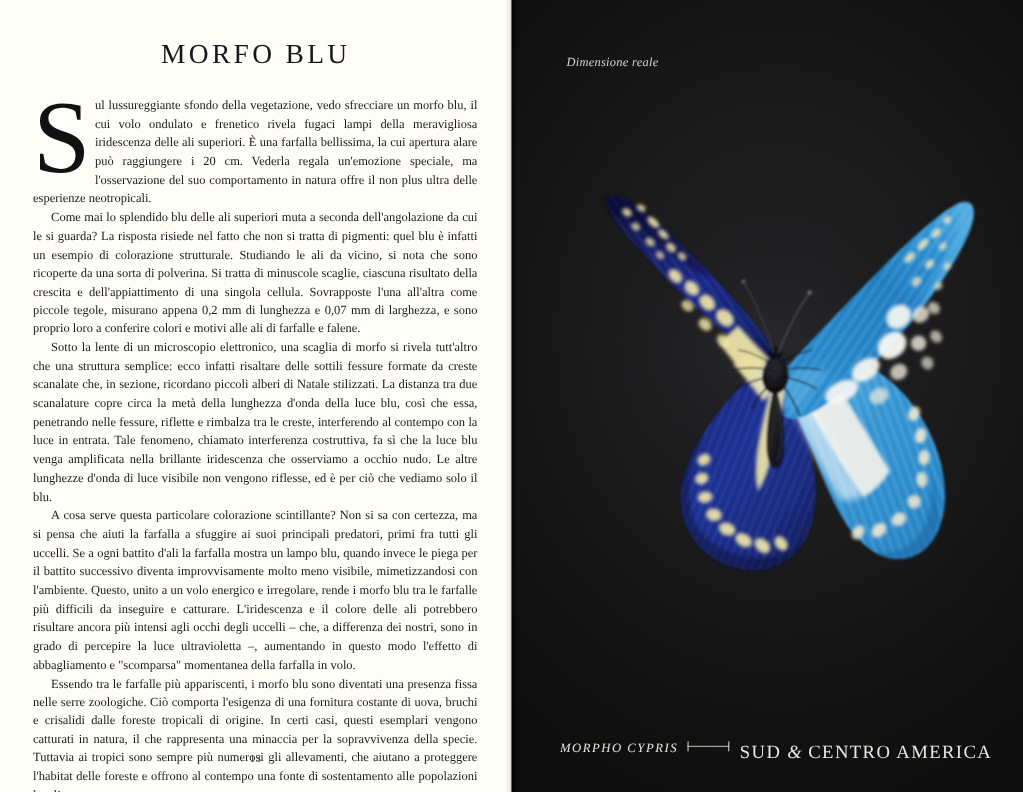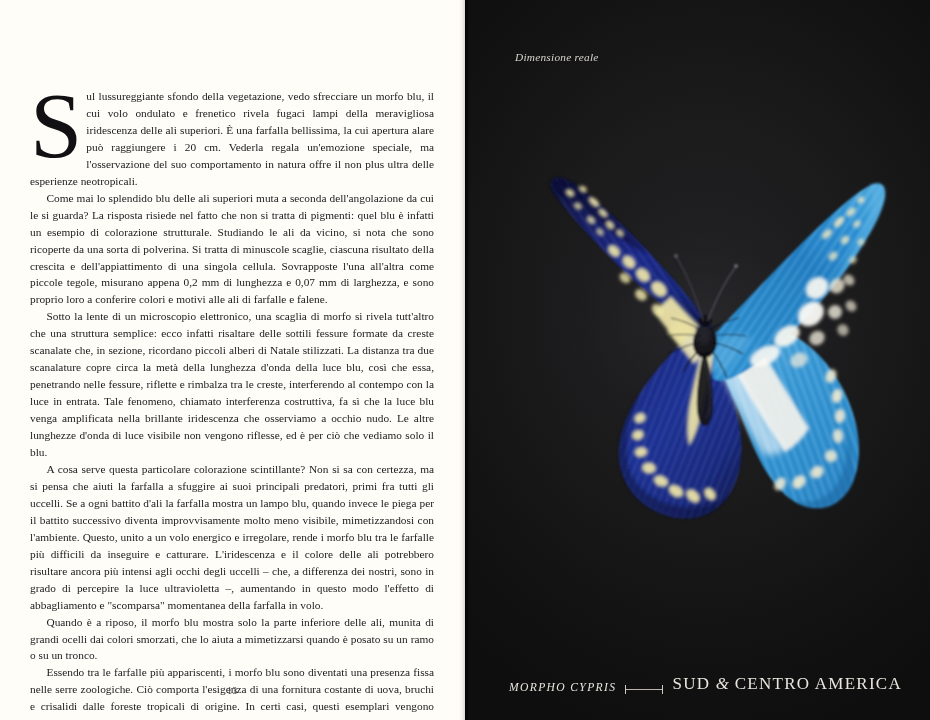--- a/index.html
+++ b/index.html
@@ -139,21 +139,21 @@
     height: 450px;
   }
 
   
   .plate-footer {
     position: absolute;
     left: 44px;
     right: 28px;
     bottom: 26px;
     display: flex;
-    align-items: flex-end;
+    align-items: flex-start;
     gap: 9px;
     z-index: 5;
   }
   .footer-species {
     font-style: italic;
     font-size: 11.6px;
     letter-spacing: 1.35px;
     color: #e9e6df;
     white-space: nowrap;
   }
@@ -192,27 +192,27 @@
     letter-spacing: 0.3px;
   }
 </style>
 </head>
 <body>
 
 <div class="spread">
 
   <div class="page-left">
 
+    <div class="page-title">MORFO BLU</div>
 
     <div class="text-column">
       <p class="first"><span class="dropcap">S</span><span>ul lussureggiante sfondo della vegetazione, vedo sfrecciare un morfo blu, il cui volo ondulato e frenetico rivela fugaci lampi della meravigliosa iridescenza delle ali superiori. È una farfalla bellissima, la cui apertura alare può raggiungere i 20 cm. Vederla regala un'emozione speciale, ma l'osservazione del suo comportamento in natura offre il non plus ultra delle esperienze neotropicali.</span></p>
       <p>Come mai lo splendido blu delle ali superiori muta a seconda dell'angolazione da cui le si guarda? La risposta risiede nel fatto che non si tratta di pigmenti: quel blu è infatti un esempio di colorazione strutturale. Studiando le ali da vicino, si nota che sono ricoperte da una sorta di polverina. Si tratta di minuscole scaglie, ciascuna risultato della crescita e dell'appiattimento di una singola cellula. Sovrapposte l'una all'altra come piccole tegole, misurano appena 0,2 mm di lunghezza e 0,07 mm di larghezza, e sono proprio loro a conferire colori e motivi alle ali di farfalle e falene.</p>
       <p>Sotto la lente di un microscopio elettronico, una scaglia di morfo si rivela tutt'altro che una struttura semplice: ecco infatti risaltare delle sottili fessure formate da creste scanalate che, in sezione, ricordano piccoli alberi di Natale stilizzati. La distanza tra due scanalature copre circa la metà della lunghezza d'onda della luce blu, così che essa, penetrando nelle fessure, riflette e rimbalza tra le creste, interferendo al contempo con la luce in entrata. Tale fenomeno, chiamato interferenza costruttiva, fa sì che la luce blu venga amplificata nella brillante iridescenza che osserviamo a occhio nudo. Le altre lunghezze d'onda di luce visibile non vengono riflesse, ed è per ciò che vediamo solo il blu.</p>
       <p>A cosa serve questa particolare colorazione scintillante? Non si sa con certezza, ma si pensa che aiuti la farfalla a sfuggire ai suoi principali predatori, primi fra tutti gli uccelli. Se a ogni battito d'ali la farfalla mostra un lampo blu, quando invece le piega per il battito successivo diventa improvvisamente molto meno visibile, mimetizzandosi con l'ambiente. Questo, unito a un volo energico e irregolare, rende i morfo blu tra le farfalle più difficili da inseguire e catturare. L'iridescenza e il colore delle ali potrebbero risultare ancora più intensi agli occhi degli uccelli – che, a differenza dei nostri, sono in grado di percepire la luce ultravioletta –, aumentando in questo modo l'effetto di abbagliamento e "scomparsa" momentanea della farfalla in volo.</p>
-      <p>Quando è a riposo, il morfo blu mostra solo la parte inferiore delle ali, munita di grandi ocelli dai colori smorzati, che lo aiuta a mimetizzarsi quando è posato su un ramo o su un tronco.</p>
       <p>Essendo tra le farfalle più appariscenti, i morfo blu sono diventati una presenza fissa nelle serre zoologiche. Ciò comporta l'esigenza di una fornitura costante di uova, bruchi e crisalidi dalle foreste tropicali di origine. In certi casi, questi esemplari vengono catturati in natura, il che rappresenta una minaccia per la sopravvivenza della specie. Tuttavia ai tropici sono sempre più numerosi gli allevamenti, che aiutano a proteggere l'habitat delle foreste e offrono al contempo una fonte di sostentamento alle popolazioni locali.</p>
     </div>
 
     <div class="folio">13</div>
     <div class="gutter-shadow"></div>
   </div>
 
   <div class="page-right">
     <div class="inner-edge"></div>
 

